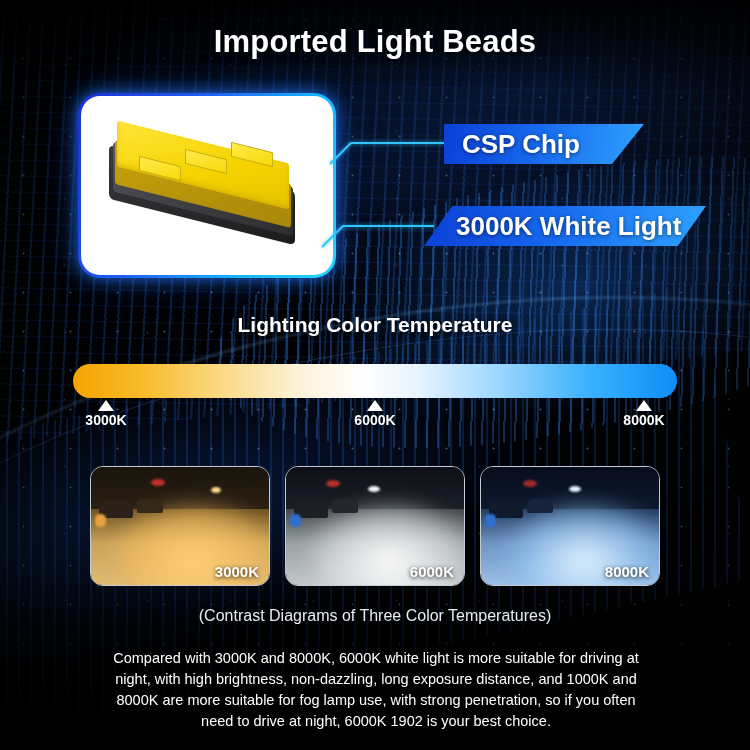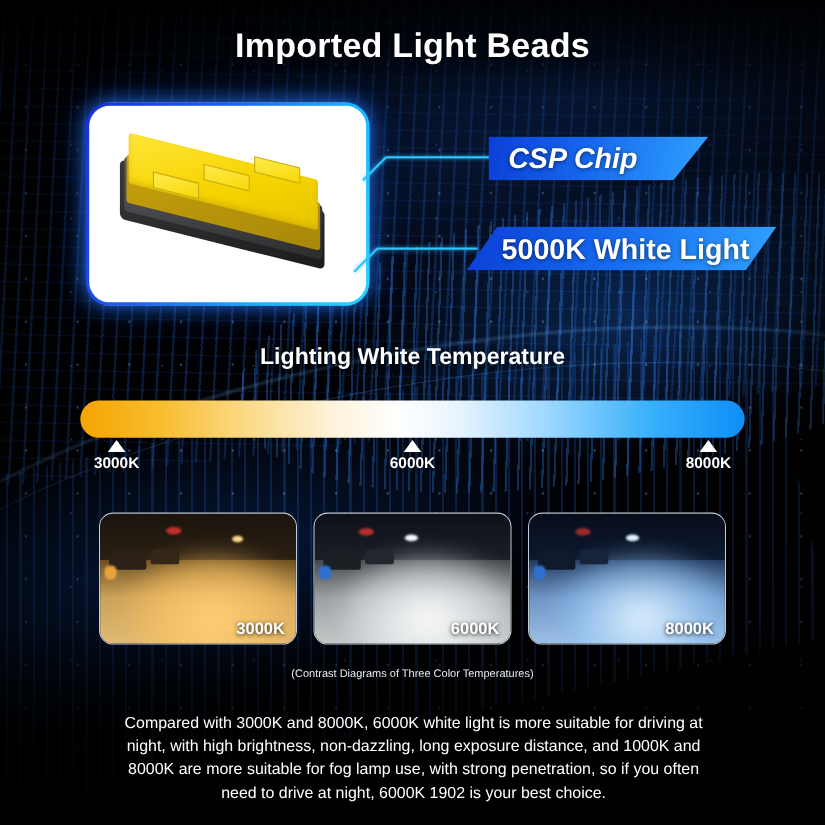--- a/index.html
+++ b/index.html
@@ -139,21 +139,21 @@
     color:#fff; font-weight:bold;
     text-shadow:0 1px 4px rgba(0,0,0,.55);
   }
   .banner .shape {
     position:absolute; inset:0;
     background:linear-gradient(100deg,#0b3fd6 0%, #1668ee 45%, #2fa2ff 100%);
   }
   .banner .txt { position:relative; z-index:2; white-space:nowrap; }
 
   .banner-csp {
-    left:444px; top:124px; width:200px; font-size:26px;font-style:italic;
+    left:444px; top:124px; width:200px; font-size:26px;
   }
   .banner-csp .shape {
     clip-path:polygon(0 0, 100% 0, 84% 100%, 0 100%);
   }
   .banner-csp .txt { padding-left:18px; }
 
   .banner-white {
     left:424px; top:206px; width:282px; font-size:26px;
   }
   .banner-white .shape {
@@ -213,21 +213,21 @@
   .photo .plabel {
     position:absolute; right:10px; bottom:5px;
     color:#fff; font-size:15px; font-weight:bold;
     text-shadow:0 1px 4px rgba(0,0,0,.85);
     z-index:5;
   }
 
   
   .caption {
     position:absolute; top:607px; left:0; width:100%;
-    text-align:center; color:#e9edf2; font-size:10px;
+    text-align:center; color:#e9edf2; font-size:16px;
     text-shadow:0 1px 4px rgba(0,0,0,.9);
   }
   .para {
     position:absolute; top:648px; left:112px; width:528px;
     text-align:center; color:#fff; font-size:14.5px; line-height:21px;
     text-shadow:0 1px 4px rgba(0,0,0,.9);
   }
 </style>
 </head>
 <body>
@@ -268,24 +268,24 @@
     <div class="d" style="left:0; top:30px; width:30px; transform:rotate(-45deg);"></div>
     <div class="h" style="left:21px; top:9px; width:91px;"></div>
   </div>
 
   <div class="banner banner-csp">
     <div class="shape"></div>
     <span class="txt">CSP Chip</span>
   </div>
   <div class="banner banner-white">
     <div class="shape"></div>
-    <span class="txt">5000K White Light</span>
-  </div>
-
-  <div class="section-title">Lighting White Temperature</div>
+    <span class="txt">3000K White Light</span>
+  </div>
+
+  <div class="section-title">Lighting Color Temperature</div>
 
   <div class="temp-bar"></div>
   <div class="tick" style="left:73px; top:400px; width:66px;">
     <div class="arrow"></div>
     <div class="lbl">3000K</div>
   </div>
   <div class="tick" style="left:342px; top:400px; width:66px;">
     <div class="arrow"></div>
     <div class="lbl">6000K</div>
   </div>

